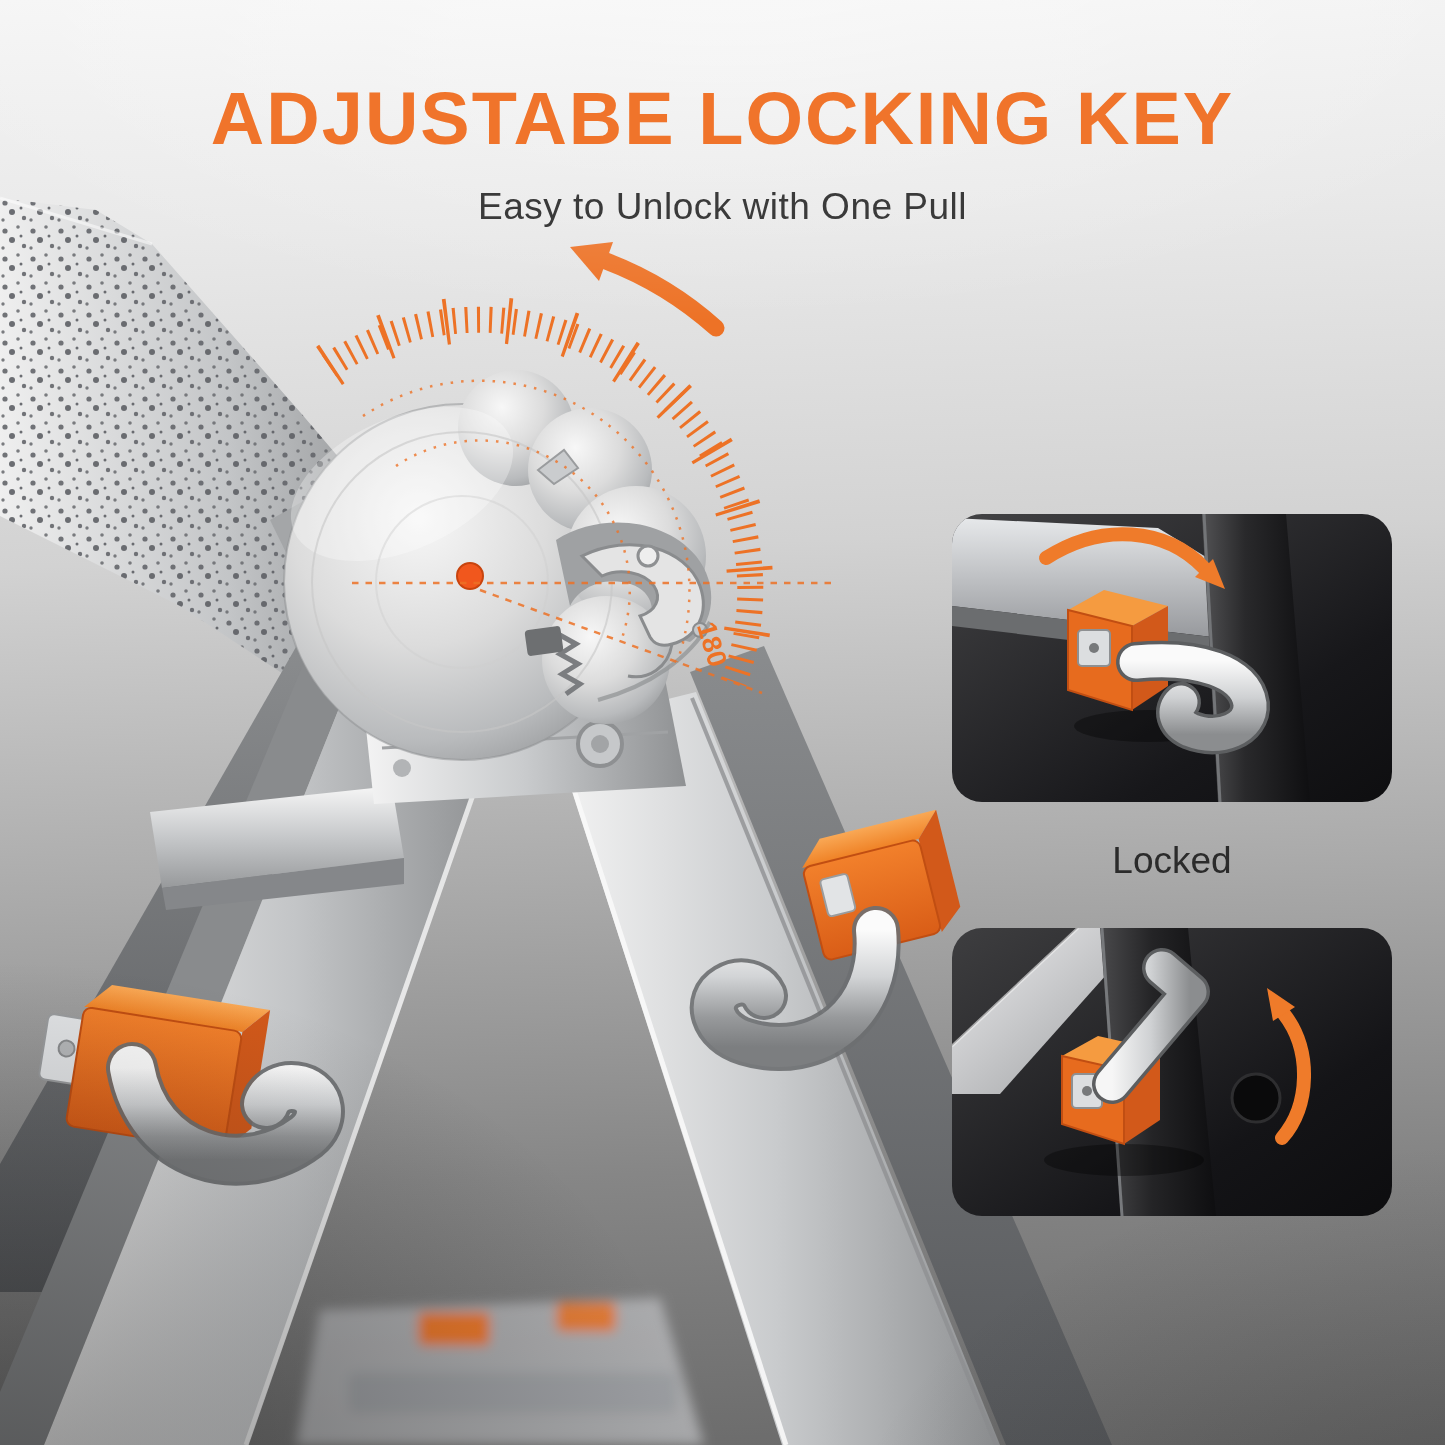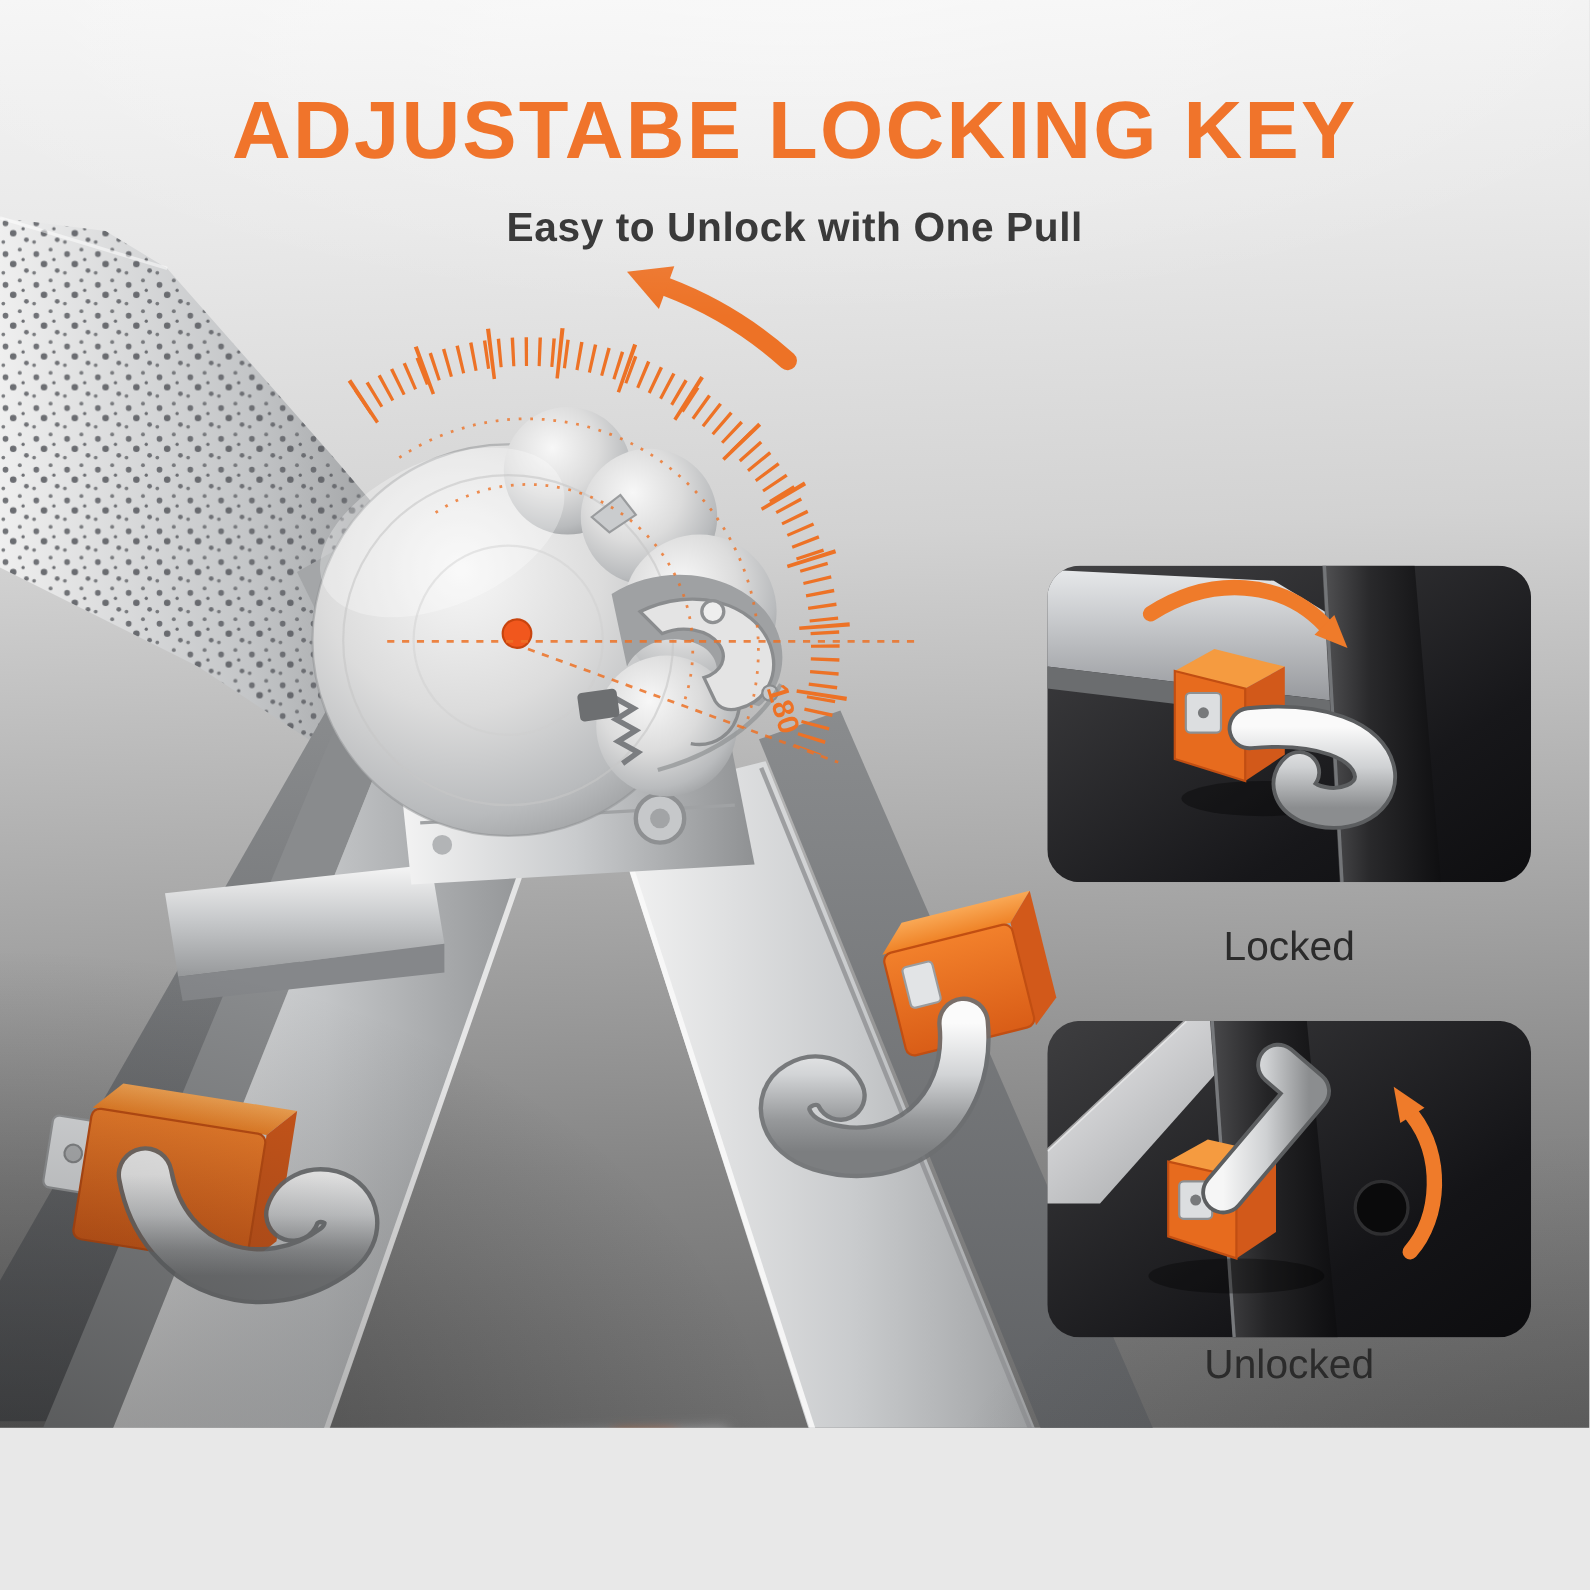--- a/index.html
+++ b/index.html
@@ -2,38 +2,38 @@
 <html><head>
 <meta charset="utf-8">
 <style>
   html,body{margin:0;padding:0;}
   body{
     width:1445px;height:1445px;overflow:hidden;
     font-family:"Liberation Sans",sans-serif;
     background:#e8e8e8;
   }
   .canvas{
-    position:relative;width:1445px;height:1298px;overflow:hidden;
+    position:relative;width:1445px;height:1445px;overflow:hidden;
     background:linear-gradient(178deg,#f5f5f5 0%,#e9e9e9 16%,#d2d2d2 38%,#ababab 60%,#868686 80%,#6a6a6a 100%);
   }
   .scene{position:absolute;inset:0;z-index:1;}
   .vignette{
     position:absolute;inset:0;z-index:2;pointer-events:none;
     background:
       radial-gradient(90% 70% at 0% 105%, rgba(18,18,18,.45), rgba(18,18,18,0) 55%),
       radial-gradient(80% 55% at 105% 112%, rgba(28,28,28,.32), rgba(28,28,28,0) 60%),
       radial-gradient(120% 55% at 50% -8%, rgba(255,255,255,.55), rgba(255,255,255,0) 55%);
   }
   .title{
     position:absolute;top:76px;left:0;width:100%;margin:0;text-align:center;
     font-size:74px;font-weight:800;letter-spacing:2px;color:#F0742B;z-index:3;
   }
   .subtitle{
     position:absolute;top:186px;left:0;width:100%;margin:0;text-align:center;
-    font-size:37px;font-weight:700;color:#3A3A3A;z-index:3;letter-spacing:.5px;
+    font-size:37px;font-weight:400;color:#3A3A3A;z-index:3;letter-spacing:.5px;
   }
   .inset{
     position:absolute;left:952px;width:440px;height:288px;border-radius:30px;
     overflow:hidden;z-index:3;
   }
   .inset svg{display:block;}
   .inset-locked{top:514px;}
   .inset-unlocked{top:928px;}
   .inset-label{
     position:absolute;left:952px;width:440px;text-align:center;margin:0;
@@ -293,15 +293,14 @@
       <g>
         <path d="M 160,156 L 238,64 L 210,40" fill="none" stroke="#5c5e60" stroke-width="40" stroke-linecap="round" stroke-linejoin="round"></path>
         <path d="M 160,156 L 238,64 L 210,40" fill="none" stroke="url(#i2Handle)" stroke-width="33" stroke-linecap="round" stroke-linejoin="round"></path>
       </g>
       <g>
         <path d="M 330,210 C 358,178 360,122 332,86" fill="none" stroke="#EF7B2A" stroke-width="14" stroke-linecap="round"></path>
         <polygon points="315,60 343,79 321,93" fill="#EF7B2A"></polygon>
       </g>
     </svg>
   </div>
-  <p class="inset-label label-unlocked">Unlocked</p>
 
 </div>
 
 </body></html>

